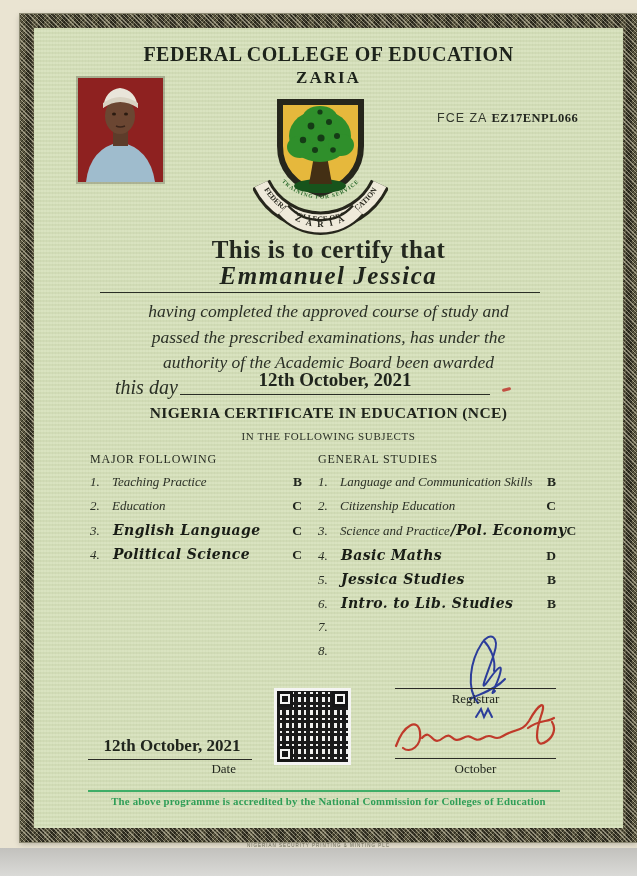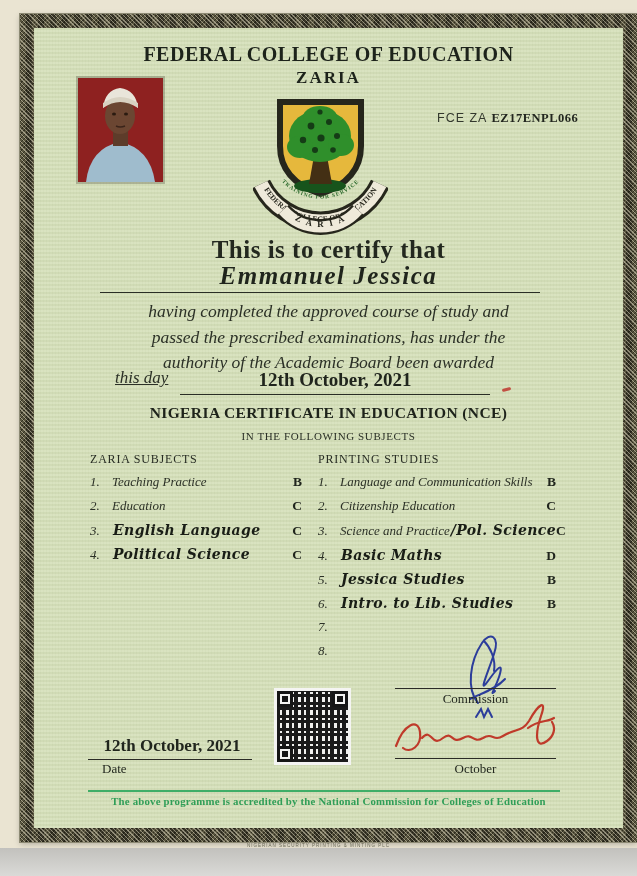--- a/index.html
+++ b/index.html
@@ -30,21 +30,21 @@
   .college-city { top:40px; font-size:17px; letter-spacing:2px; color:#1d231b; font-weight:600; }
   .photo { left:44px; top:50px; width:85px; height:104px; box-shadow:0 0 0 2px rgba(90,90,70,.35); }
   .crest { left:219px; top:70px; }
   .serial { left:403px; top:80px; white-space:nowrap; }
   .serial-prefix { font-family:"Liberation Sans", sans-serif; font-size:12.5px; color:#33382e; letter-spacing:1px; }
   .serial-number { font-size:12.5px; font-weight:700; color:#22261f; letter-spacing:.5px; }
   .certify { top:208px; font-size:25px; font-weight:700; color:#23281f; letter-spacing:.5px; }
   .name { top:234px; font-size:25px; font-weight:700; font-style:italic; color:#1f241c; letter-spacing:1.5px; }
   .name-underline { left:66px; top:264px; width:440px; border-top:1.5px solid #2a2e26; }
   .body-text { top:271px; font-style:italic; font-size:17.5px; line-height:25.5px; color:#2b3026; }
-  .thisday { left:81px; top:340px; font-style:italic; font-size:17px; color:#2b3026;text-decoration:underline; }
+  .thisday { left:81px; top:348px; font-style:italic; font-size:20px; color:#2b3026; }
   .award-date-line { left:146px; top:341px; width:310px; text-align:center;
     border-bottom:1.5px solid #2a2e26; padding-bottom:3px; font-size:19px; font-weight:700; color:#20251d; }
   .stray-mark { left:468px; top:360px; width:9px; height:3px; background:#c25043; border-radius:2px; transform:rotate(-15deg); }
   .award-title { top:376px; font-size:15.5px; font-weight:700; letter-spacing:.4px; color:#1e231b; }
   .subjects-intro { top:402px; font-size:11px; letter-spacing:.6px; color:#2a2f26; }
   .col { top:424px; }
   .col.major { left:56px; width:212px; }
   .col.general { left:284px; width:238px; }
   .col-heading { font-size:12px; letter-spacing:.8px; color:#272c23; margin-bottom:7px; }
   .subj-row { display:flex; align-items:baseline; height:24px; }
@@ -67,21 +67,21 @@
   .sig-line { border-top:1.5px solid #2a2a26; }
   .registrar-line { left:361px; top:660px; width:161px; }
   .provost-line { left:361px; top:730px; width:161px; }
   .sig-label { width:161px; left:361px; text-align:center; font-size:13px; color:#23281f; }
   .registrar-label { top:663px; }
   .provost-label { top:733px; }
   .registrar-sig { left:416px; top:603px; }
   .provost-sig { left:354px; top:666px; }
   .issue-date { left:50px; top:708px; width:176px; text-align:center; font-size:17px; font-weight:700; color:#20251d; }
   .date-line { left:54px; top:731px; width:164px; border-top:1.5px solid #2a2a26; }
-  .date-label { left:68px; top:733px; width:164px; text-align:left; font-size:13px; color:#23281f; }
+  .date-label { left:38px; top:733px; width:164px; text-align:right; font-size:13px; color:#23281f; }
   .green-rule { left:54px; top:762px; width:472px; border-top:2px solid #3fae68; }
   .accreditation { top:767px; font-size:10.8px; font-weight:700; color:#2f9e57; letter-spacing:.2px;text-align:center; }
   .printer-line { left:0; right:0; top:843px; text-align:center; font-size:4.5px;
     letter-spacing:1px; color:#6b6a58; font-family:"Liberation Sans", sans-serif; }
 </style>
 </head>
 <body>
 
 <div class="scan">
   <div class="frame">
@@ -160,21 +160,21 @@
       </div>
 
       <div class="abs thisday">this day</div>
       <div class="abs award-date-line">12th October, 2021</div>
       <div class="abs stray-mark"></div>
 
       <div class="abs ctr award-title">NIGERIA CERTIFICATE IN EDUCATION (NCE)</div>
       <div class="abs ctr subjects-intro">IN THE FOLLOWING SUBJECTS</div>
 
       <div class="abs col major">
-        <div class="col-heading">ZARIA SUBJECTS</div>
+        <div class="col-heading">MAJOR FOLLOWING</div>
         <div>
 
             <div class="subj-row">
               <span class="subj-num">1.</span>
               <span class="subj-plain">Teaching Practice</span>
               <span class="subj-script"></span>
               <span class="subj-grade">B</span>
             </div>
 
             <div class="subj-row">
@@ -194,41 +194,41 @@
             <div class="subj-row">
               <span class="subj-num">4.</span>
               <span class="subj-plain"></span>
               <span class="subj-script">Political Science</span>
               <span class="subj-grade">C</span>
             </div>
           </div>
       </div>
 
       <div class="abs col general">
-        <div class="col-heading">PRINTING STUDIES</div>
+        <div class="col-heading">GENERAL STUDIES</div>
         <div>
 
             <div class="subj-row">
               <span class="subj-num">1.</span>
               <span class="subj-plain">Language and Communication Skills</span>
               <span class="subj-script"></span>
               <span class="subj-grade">B</span>
             </div>
 
             <div class="subj-row">
               <span class="subj-num">2.</span>
               <span class="subj-plain">Citizenship Education</span>
               <span class="subj-script"></span>
               <span class="subj-grade">C</span>
             </div>
 
             <div class="subj-row">
               <span class="subj-num">3.</span>
               <span class="subj-plain">Science and Practice </span>
-              <span class="subj-script">/Pol. Science</span>
+              <span class="subj-script">/Pol. Economy</span>
               <span class="subj-grade">C</span>
             </div>
 
             <div class="subj-row">
               <span class="subj-num">4.</span>
               <span class="subj-plain"></span>
               <span class="subj-script">Basic Maths</span>
               <span class="subj-grade">D</span>
             </div>
 
@@ -272,21 +272,21 @@
 
       <svg class="abs registrar-sig" width="65" height="95" viewBox="0 0 65 95">
         <g stroke="#2c3d9b" stroke-width="2" fill="none" stroke-linecap="round">
           <path d="M28 72 C 16 58 20 30 32 12 C 40 0 50 5 44 23 C 37 44 28 64 38 50 C 48 36 54 30 49 46 C 45 58 39 66 45 60"></path>
           <path d="M20 68 C 32 62 46 58 55 48"></path>
           <path d="M26 86 L31 78 L34 86 L38 78 L42 86"></path>
           <path d="M34 10 C 40 16 46 28 44 40"></path>
         </g>
       </svg>
       <div class="abs sig-line registrar-line"></div>
-      <div class="abs sig-label registrar-label">Commission</div>
+      <div class="abs sig-label registrar-label">Registrar</div>
 
       <svg class="abs provost-sig" width="172" height="68" viewBox="0 0 172 68">
         <g stroke="#bf3a2a" stroke-width="2.2" fill="none" stroke-linecap="round">
           <path d="M8 52 C 16 30 30 24 32 38 C 34 52 22 60 15 54"></path>
           <path d="M34 44 C 44 33 43 54 55 44 C 65 36 63 51 75 44 C 85 38 84 50 95 44 C 105 38 105 48 115 42 C 128 34 134 38 141 27 C 151 9 159 5 153 22 C 147 40 147 56 159 47 C 166 42 168 34 164 28"></path>
           <path d="M140 34 C 150 26 160 28 166 24"></path>
         </g>
       </svg>
       <div class="abs sig-line provost-line"></div>
       <div class="abs sig-label provost-label">October</div>

